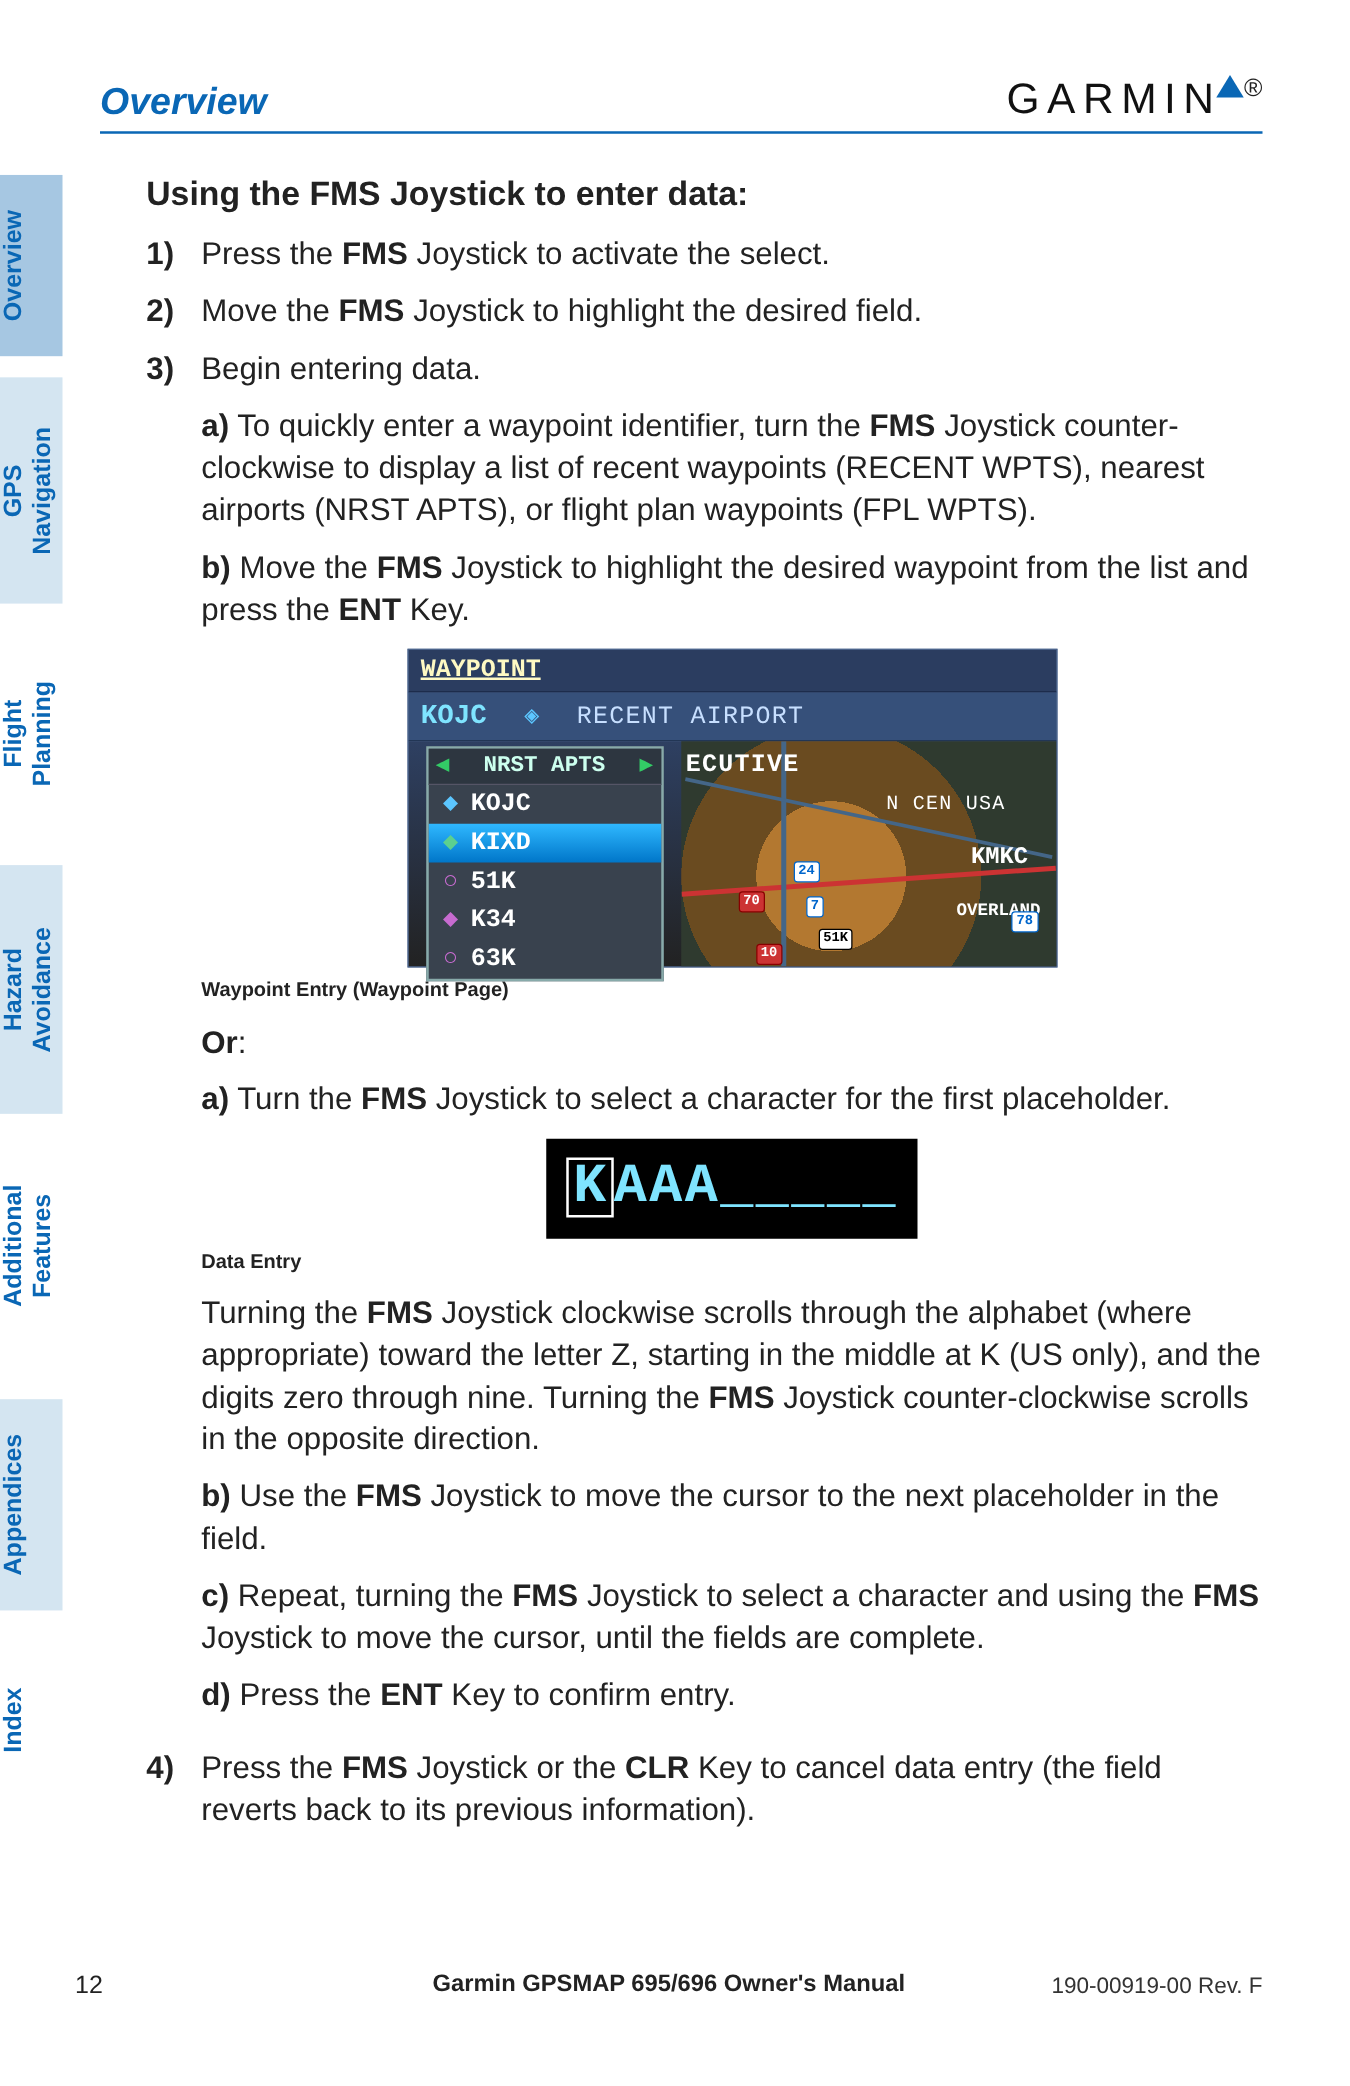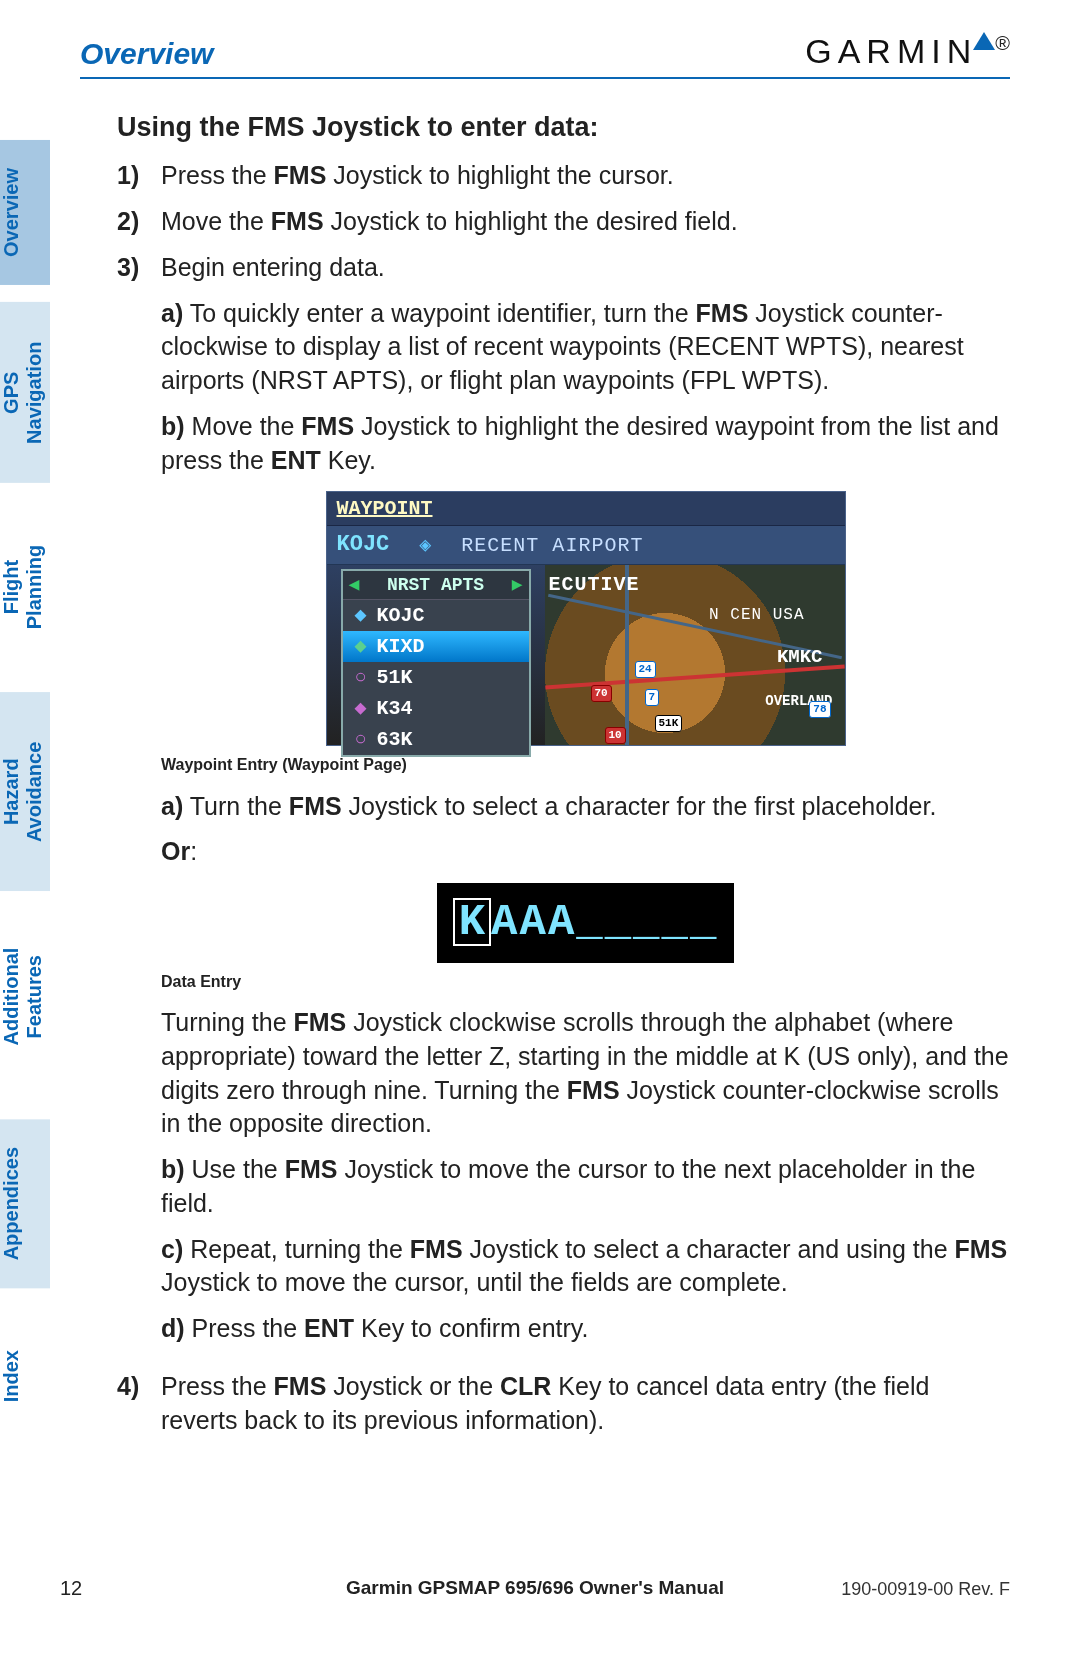--- a/index.html
+++ b/index.html
@@ -1,17 +1,17 @@
 <!DOCTYPE html>
 <html><head>
 <meta charset="utf-8">
 <style>
   * { box-sizing: border-box; margin: 0; padding: 0; }
   html, body { width: 1080px; height: 1669px; background: #fff; font-family: "Segoe UI", Arial, sans-serif; color: #222; }
-  .page { position: relative; width: 1080px; height: 1644px; padding: 32px 70px 50px 50px; border-radius: 15px; }
+  .page { position: relative; width: 1080px; height: 1644px; padding: 60px 70px 50px 50px; border-radius: 15px; }
   .header { display: flex; justify-content: space-between; align-items: flex-end; border-bottom: 2px solid #0a67b5; padding-bottom: 6px; margin-left: 30px; margin-bottom: 30px; }
   .section-title { color: #0a67b5; font-weight: 700; font-size: 30px; font-style: italic; }
   .logo { display: flex; align-items: flex-start; gap: 4px; }
   .logo-text { font-weight: 400; font-size: 34px; letter-spacing: 6px; color: #111; }
   .logo-tri { width: 0; height: 0; border-left: 11px solid transparent; border-right: 11px solid transparent; border-bottom: 18px solid #0a67b5; margin-bottom: 18px; margin-left: -8px; }
   .logo-dot { font-size: 20px; margin-left: -4px; }
 
   .sidebar { position: absolute; left: 0; top: 140px; width: 50px; height: 1290px; display: flex; flex-direction: column; }
   .tab { writing-mode: vertical-rl; transform: rotate(180deg); text-align: center; font-size: 20px; font-weight: 700; padding: 28px 0; width: 50px; }
   .tab.active { background: #a6c7e2; color: #0a67b5; }
@@ -105,21 +105,21 @@
     <div class="tab plain">Index</div>
   </div>
 
   <div class="content">
     <div class="subheading">Using the FMS Joystick to enter data:</div>
 
     <ol class="main">
       <li>
         <span class="num">1)</span>
         <span class="body">
-          <span>Press the </span><span class="b">FMS</span><span> Joystick to highlight the cursor.</span>
+          <span>Press the </span><span class="b">FMS</span><span> Joystick to activate the select.</span>
         </span>
       </li>
       <li>
         <span class="num">2)</span>
         <span class="body">
           <span>Move the </span><span class="b">FMS</span><span> Joystick to highlight the desired field.</span>
         </span>
       </li>
       <li>
         <span class="num">3)</span>
@@ -178,23 +178,23 @@
                     <div class="hwy h7">7</div>
                     <div class="hwy h51">51K</div>
                     <div class="hwy h10">10</div>
                     <div class="hwy h78">78</div>
                   </div>
                 </div>
               </div>
             </div>
             <div class="figcap">Waypoint Entry (Waypoint Page)</div>
 
+            <p><span class="b">Or</span><span>:</span></p>
+
             <p><span class="b">a)</span><span>  Turn the </span><span class="b">FMS</span><span> Joystick to select a character for the first placeholder.</span></p>
-
-            <p><span class="b">Or</span><span>:</span></p>
 
             <div class="figure">
               <div class="entry-box">
                 <span class="entry-cursor">K</span><span class="entry-rest">AAA_____</span>
               </div>
             </div>
             <div class="figcap">Data Entry</div>
 
             <p><span>Turning the </span><span class="b">FMS</span><span> Joystick clockwise scrolls through the alphabet (where appropriate) toward the letter Z, starting in the middle at K (US only), and the digits zero through nine.  Turning the </span><span class="b">FMS</span><span> Joystick counter-clockwise scrolls in the opposite direction.</span></p>
 

